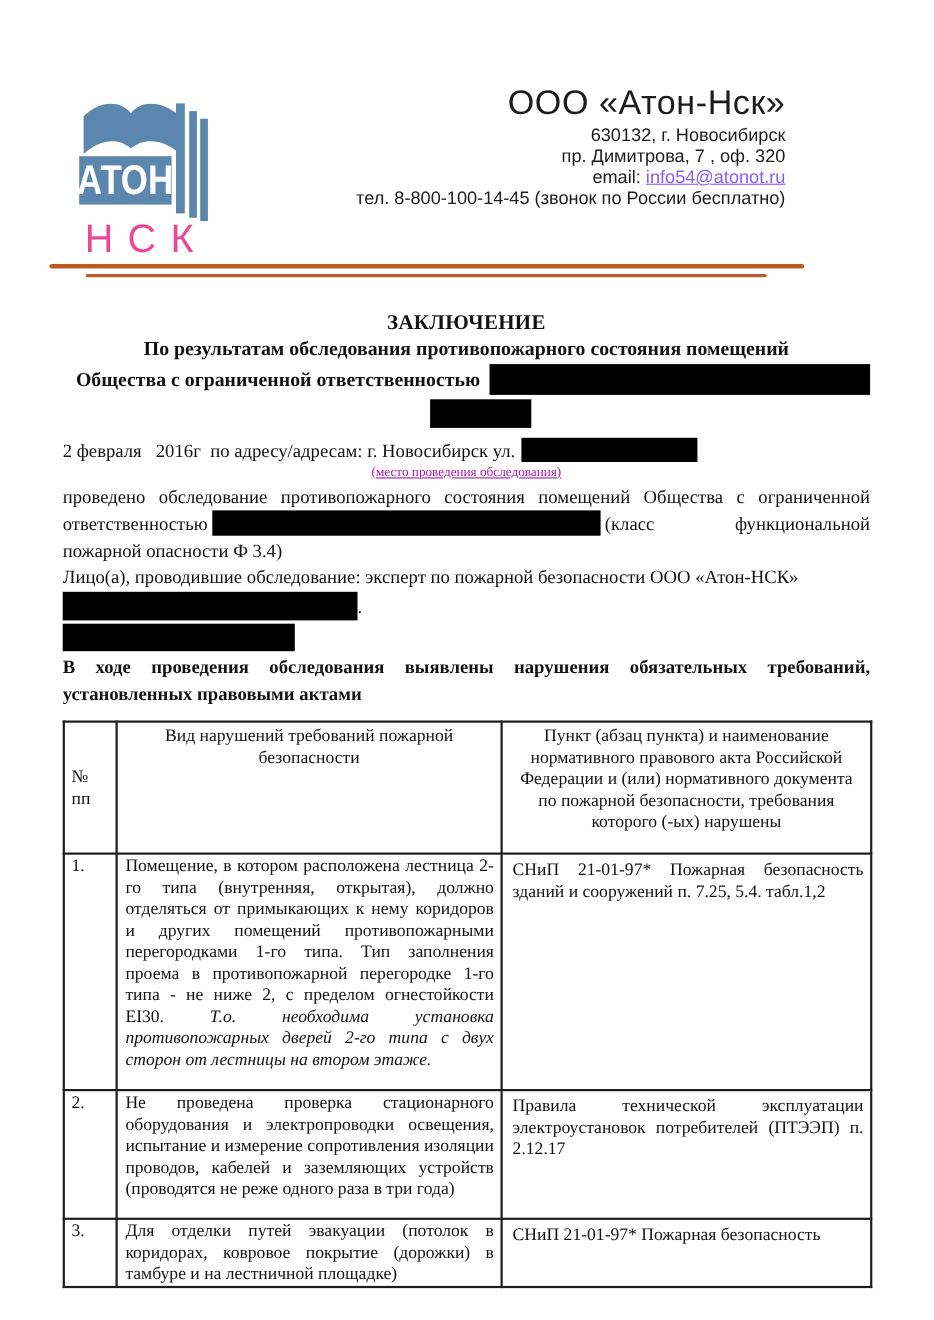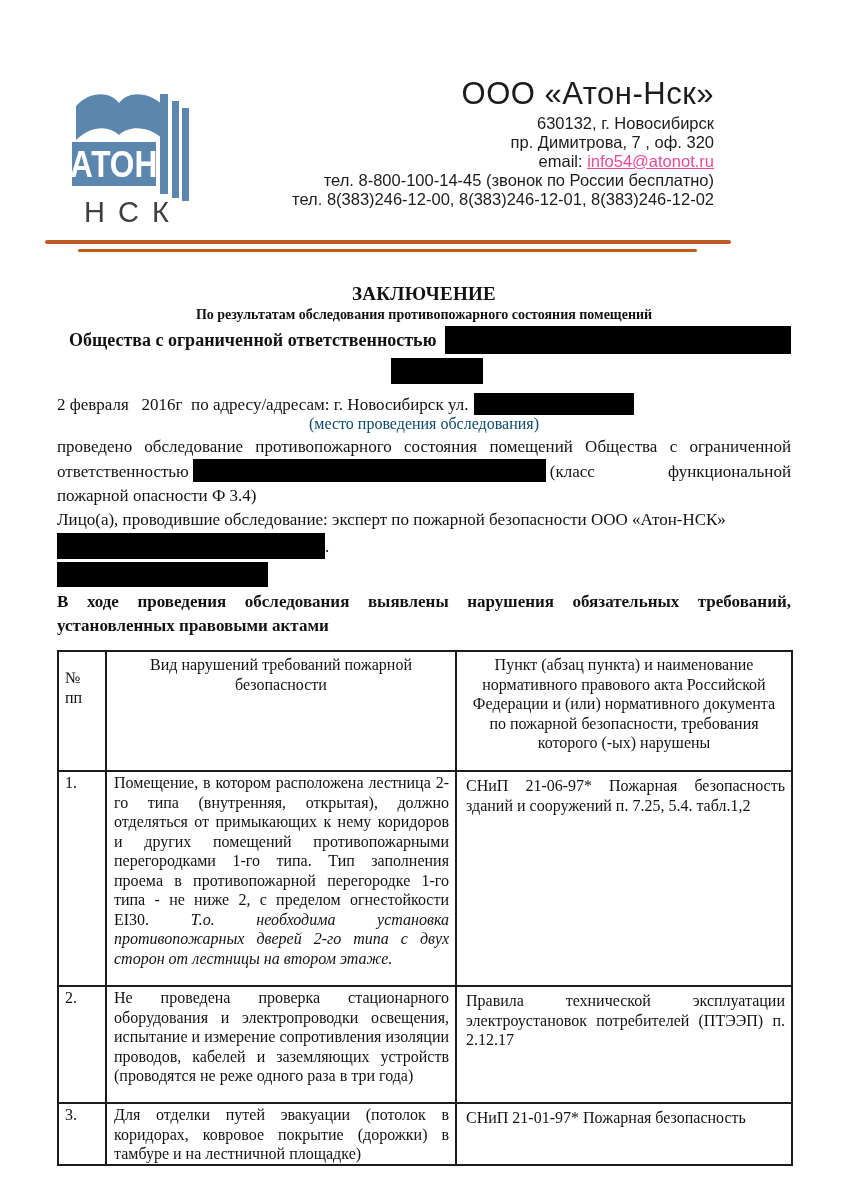--- a/index.html
+++ b/index.html
@@ -12,43 +12,43 @@
   .logo-book { position:absolute; left:0; top:0; }
   .logo-square { position:absolute; left:0; top:54px; width:84px; height:44px; background:#5b87ae;
                  display:flex; align-items:center; justify-content:center; }
   .logo-square span { color:#fff; font-family:"Liberation Sans",sans-serif; font-weight:bold;
                       font-size:36px; transform:scale(0.88,1.05); letter-spacing:0px; }
   .stripe { position:absolute; background:#5b87ae; }
   .s1 { left:88px; top:6px;  width:8px; height:100px; }
   .s2 { left:100px; top:13px; width:7px; height:97px; }
   .s3 { left:110px; top:20px; width:7px; height:93px; }
   .logo-nsk { position:absolute; left:2px; top:108px; width:118px; text-align:center;
-              font-family:"Liberation Sans",sans-serif; font-size:29px; color:#404040;
+              font-family:"Liberation Sans",sans-serif; font-size:36px; color:#ec4899;
               letter-spacing:13px; font-weight:500; }
   .contact { position:absolute; top:76px; right:135px; text-align:right;
              font-family:"Liberation Sans",sans-serif; font-size:16.5px; line-height:19px; color:#1c1c1c; }
   .company { font-size:31px; line-height:36px; margin-bottom:2px; letter-spacing:0.5px; }
-  .link { color:#ec4899; text-decoration:underline; cursor:pointer; }
+  .link { color:#8b5cf6; text-decoration:underline; cursor:pointer; }
   .rule { position:absolute; background:#c05a24; border-radius:2px; }
   .rule1 { left:45px; top:240px; width:686px; height:4px; }
   .rule2 { left:78px; top:249px; width:619px; height:3px; }
 
   
   .main { padding:0 58px 0 57px; }
   .t-head { text-align:center; font-weight:bold; font-size:19px; margin-top:5px; letter-spacing:0.3px; }
-  .t-line2 { text-align:center; font-weight:bold; font-size:14px; margin-top:2px; }
+  .t-line2 { text-align:center; font-weight:bold; font-size:18px; margin-top:2px; }
   .t-line3 { display:flex; align-items:center; margin-top:3px; padding-left:12px; }
   .t-line3 .txt { font-weight:bold; font-size:18px; white-space:nowrap; }
   .redact { background:#000; display:inline-block; }
   .box-title { width:352px; height:28px; margin-left:9px; }
   .box-small { width:92px; height:26px; margin:4px 0 0 334px; display:block; }
   .para { font-size:17px; line-height:24px; text-align:justify; }
   .p1 { margin-top:9px; white-space:pre-wrap; }
   .box-addr { width:160px; height:22px; vertical-align:-5px; margin-left:6px; }
-  .caption { font-size:16px; text-align:center; line-height:14px; margin-top:0; color:#0c4a6e; }
+  .caption { font-size:12px; text-align:center; line-height:14px; margin-top:0; color:#a21caf;text-decoration:underline; }
   .p2 { margin-top:4px; }
   .box-p2 { width:353px; height:23px; vertical-align:-5px; margin:0 4px; }
   .boxline { margin-top:1px; font-size:17px; line-height:27px; }
   .box-p3 { width:268px; height:26px; vertical-align:-7px; }
   .box-p4 { width:211px; height:25px; vertical-align:-7px; }
   .p5 { margin-top:2px; font-weight:bold; }
 
   
   table { margin-top:12px; border-collapse:collapse; table-layout:fixed; width:734px; }
   td,th { border:2px solid #1d1d1d; vertical-align:top; font-size:16px; line-height:19.5px; }
@@ -78,21 +78,20 @@
     </div>
     <div class="logo-nsk">НСК</div>
   </div>
 
   <div class="contact">
     <div class="company">ООО «Атон-Нск»</div>
     <div>630132, г. Новосибирск</div>
     <div>пр. Димитрова, 7 , оф. 320</div>
     <div><span>email: </span><span class="link">info54@atonot.ru</span></div>
     <div>тел. 8-800-100-14-45 (звонок по России бесплатно)</div>
-    <div>тел. 8(383)246-12-00, 8(383)246-12-01, 8(383)246-12-02</div>
   </div>
 
   <div class="rule rule1"></div>
   <div class="rule rule2"></div>
 </div>
 
 <div class="main">
   <div class="t-head">ЗАКЛЮЧЕНИЕ</div>
   <div class="t-line2">По результатам обследования противопожарного состояния помещений</div>
   <div class="t-line3">
@@ -114,30 +113,30 @@
   <div class="para p5">В ходе проведения обследования выявлены нарушения обязательных требований, установленных правовыми актами</div>
 
   <table>
     <colgroup>
         <col class="c1">
         <col class="c2">
         <col class="c3">
       </colgroup>
     <thead>
       <tr>
-        <th style="text-align:left; padding-top:16px;">№ пп</th>
+        <th style="text-align:left; padding-top:40px;">№ пп</th>
         <th>Вид нарушений требований пожарной безопасности</th>
         <th>Пункт (абзац пункта) и наименование нормативного правового акта Российской Федерации и (или) нормативного документа по пожарной безопасности, требования которого (-ых) нарушены</th>
       </tr>
     </thead>
     <tbody>
       <tr class="r1">
         <td class="num">1.</td>
         <td class="cell"><span>Помещение, в котором расположена лестница 2-го типа (внутренняя, открытая), должно отделяться от примыкающих к нему коридоров и других помещений противопожарными перегородками 1-го типа. Тип заполнения проема в противопожарной перегородке 1-го типа  - не ниже 2, с пределом огнестойкости EI30. </span><span class="it">Т.о. необходима установка противопожарных дверей 2-го типа с двух сторон от лестницы на втором этаже.</span></td>
-        <td class="norm">СНиП 21-06-97* Пожарная безопасность зданий и сооружений п. 7.25, 5.4. табл.1,2</td>
+        <td class="norm">СНиП 21-01-97* Пожарная безопасность зданий и сооружений п. 7.25, 5.4. табл.1,2</td>
       </tr>
       <tr class="r2">
         <td class="num">2.</td>
         <td class="cell"><span>Не проведена проверка стационарного оборудования и электропроводки освещения, испытание и измерение сопротивления изоляции проводов, кабелей и заземляющих устройств (проводятся не реже одного раза в три года)</span><span class="it"></span></td>
         <td class="norm">Правила технической эксплуатации электроустановок потребителей (ПТЭЭП) п. 2.12.17</td>
       </tr>
       <tr class="r3">
         <td class="num">3.</td>
         <td class="cell"><span>Для отделки путей эвакуации (потолок в коридорах, ковровое покрытие (дорожки) в тамбуре и на лестничной площадке)</span><span class="it"></span></td>
         <td class="norm">СНиП 21-01-97* Пожарная безопасность</td>

